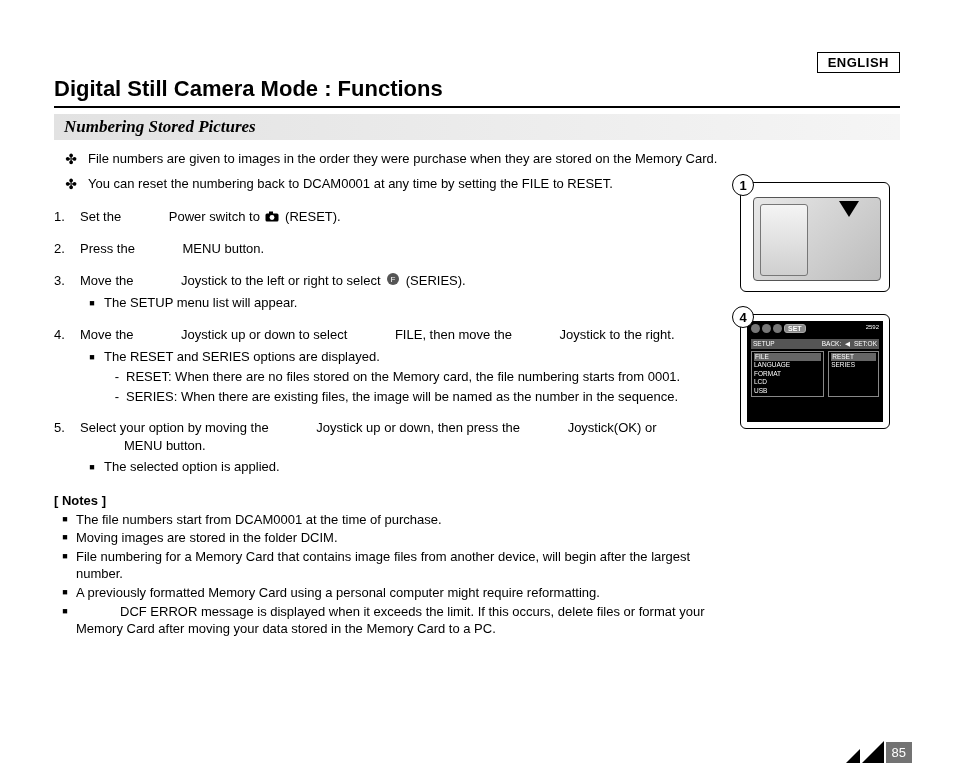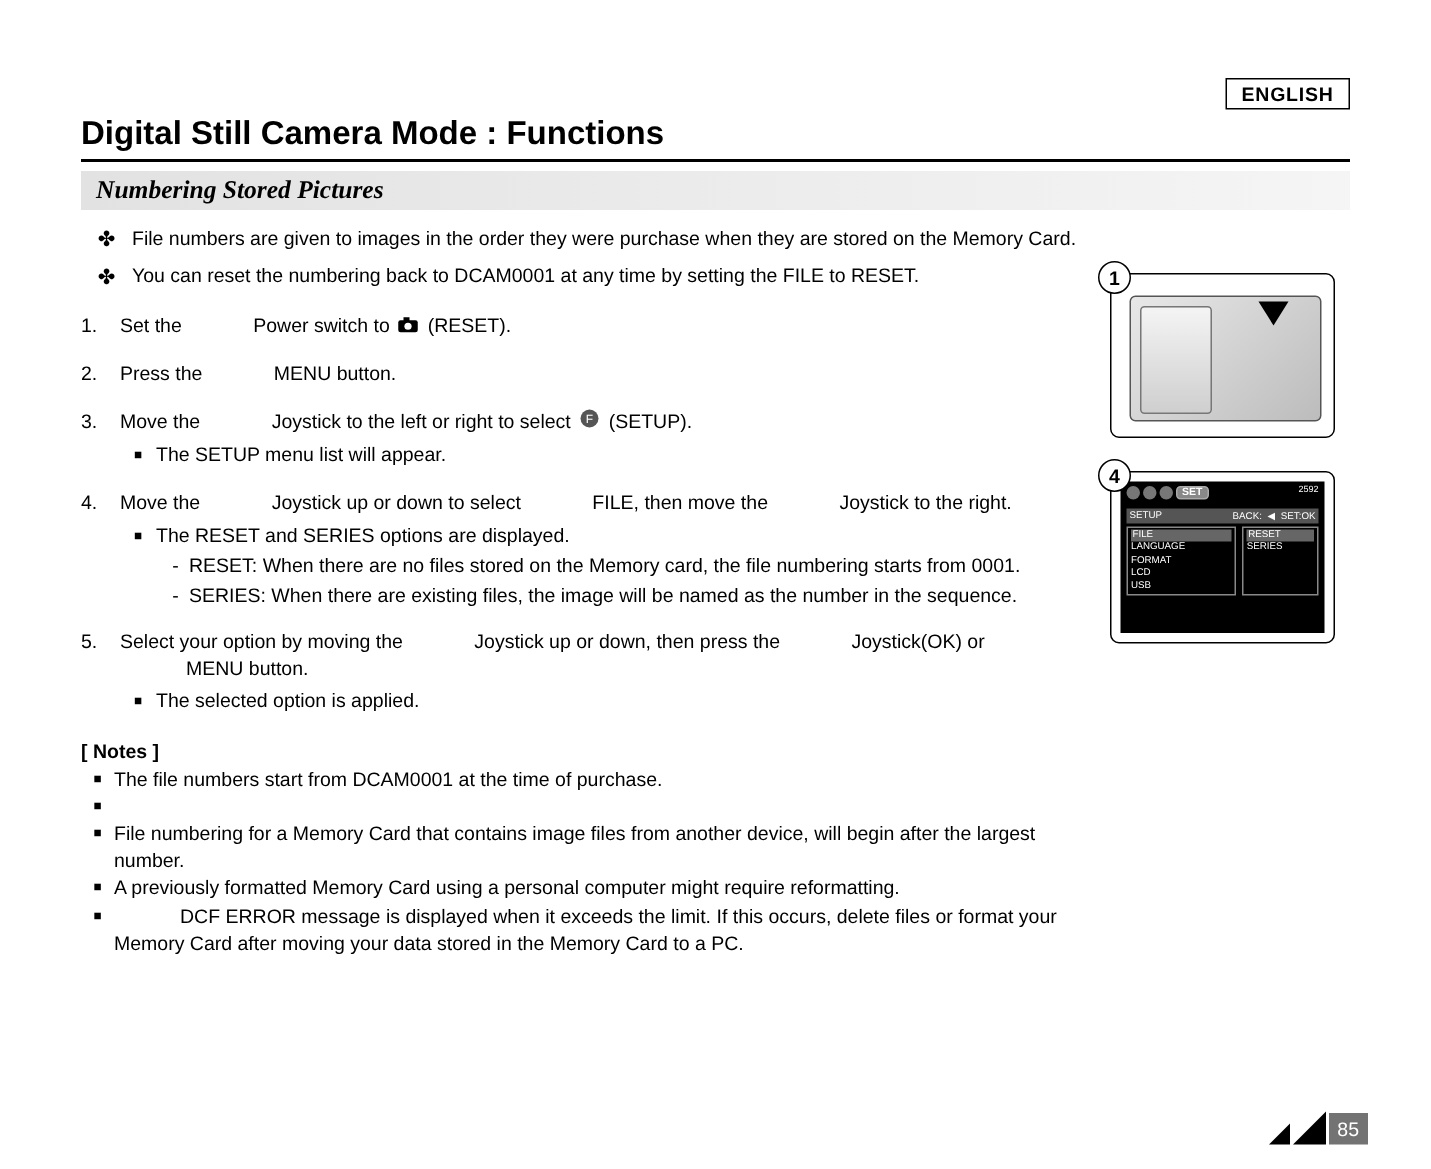--- a/index.html
+++ b/index.html
@@ -303,21 +303,21 @@
       <div class="step">
         <div class="num">3.</div>
         <div class="body">
           <span>Move the </span><span class="bold">Joystick</span><span> to the left or right to select  </span>
           <span class="icon-inline">
             <svg width="14" height="14" viewBox="0 0 14 14">
                 <circle cx="7" cy="7" r="6" fill="#555"></circle>
                 <text x="7" y="10" text-anchor="middle" font-size="8" fill="#fff" font-family="Arial">F</text>
               </svg>
           </span>
-          <span>(SETUP).</span>
+          <span>(SERIES).</span>
           <div class="sublist">
             <div class="sub-item">
               <div class="sqmark">■</div>
               <div>The SETUP menu list will appear.</div>
             </div>
           </div>
         </div>
       </div>
 
       <div class="step">
@@ -354,20 +354,21 @@
         </div>
       </div>
 
       <div class="notes-hdr">[ Notes ]</div>
       <div class="note-item">
         <div class="sqmark">■</div>
         <div>The file numbers start from DCAM0001 at the time of purchase.</div>
       </div>
       <div class="note-item">
         <div class="sqmark">■</div>
+        <div>Moving images are stored in the folder DCIM.</div>
       </div>
       <div class="note-item">
         <div class="sqmark">■</div>
         <div>File numbering for a Memory Card that contains image files from another device, will begin after the largest number.</div>
       </div>
       <div class="note-item">
         <div class="sqmark">■</div>
         <div>A previously formatted Memory Card using a personal computer might require reformatting.</div>
       </div>
       <div class="note-item">

